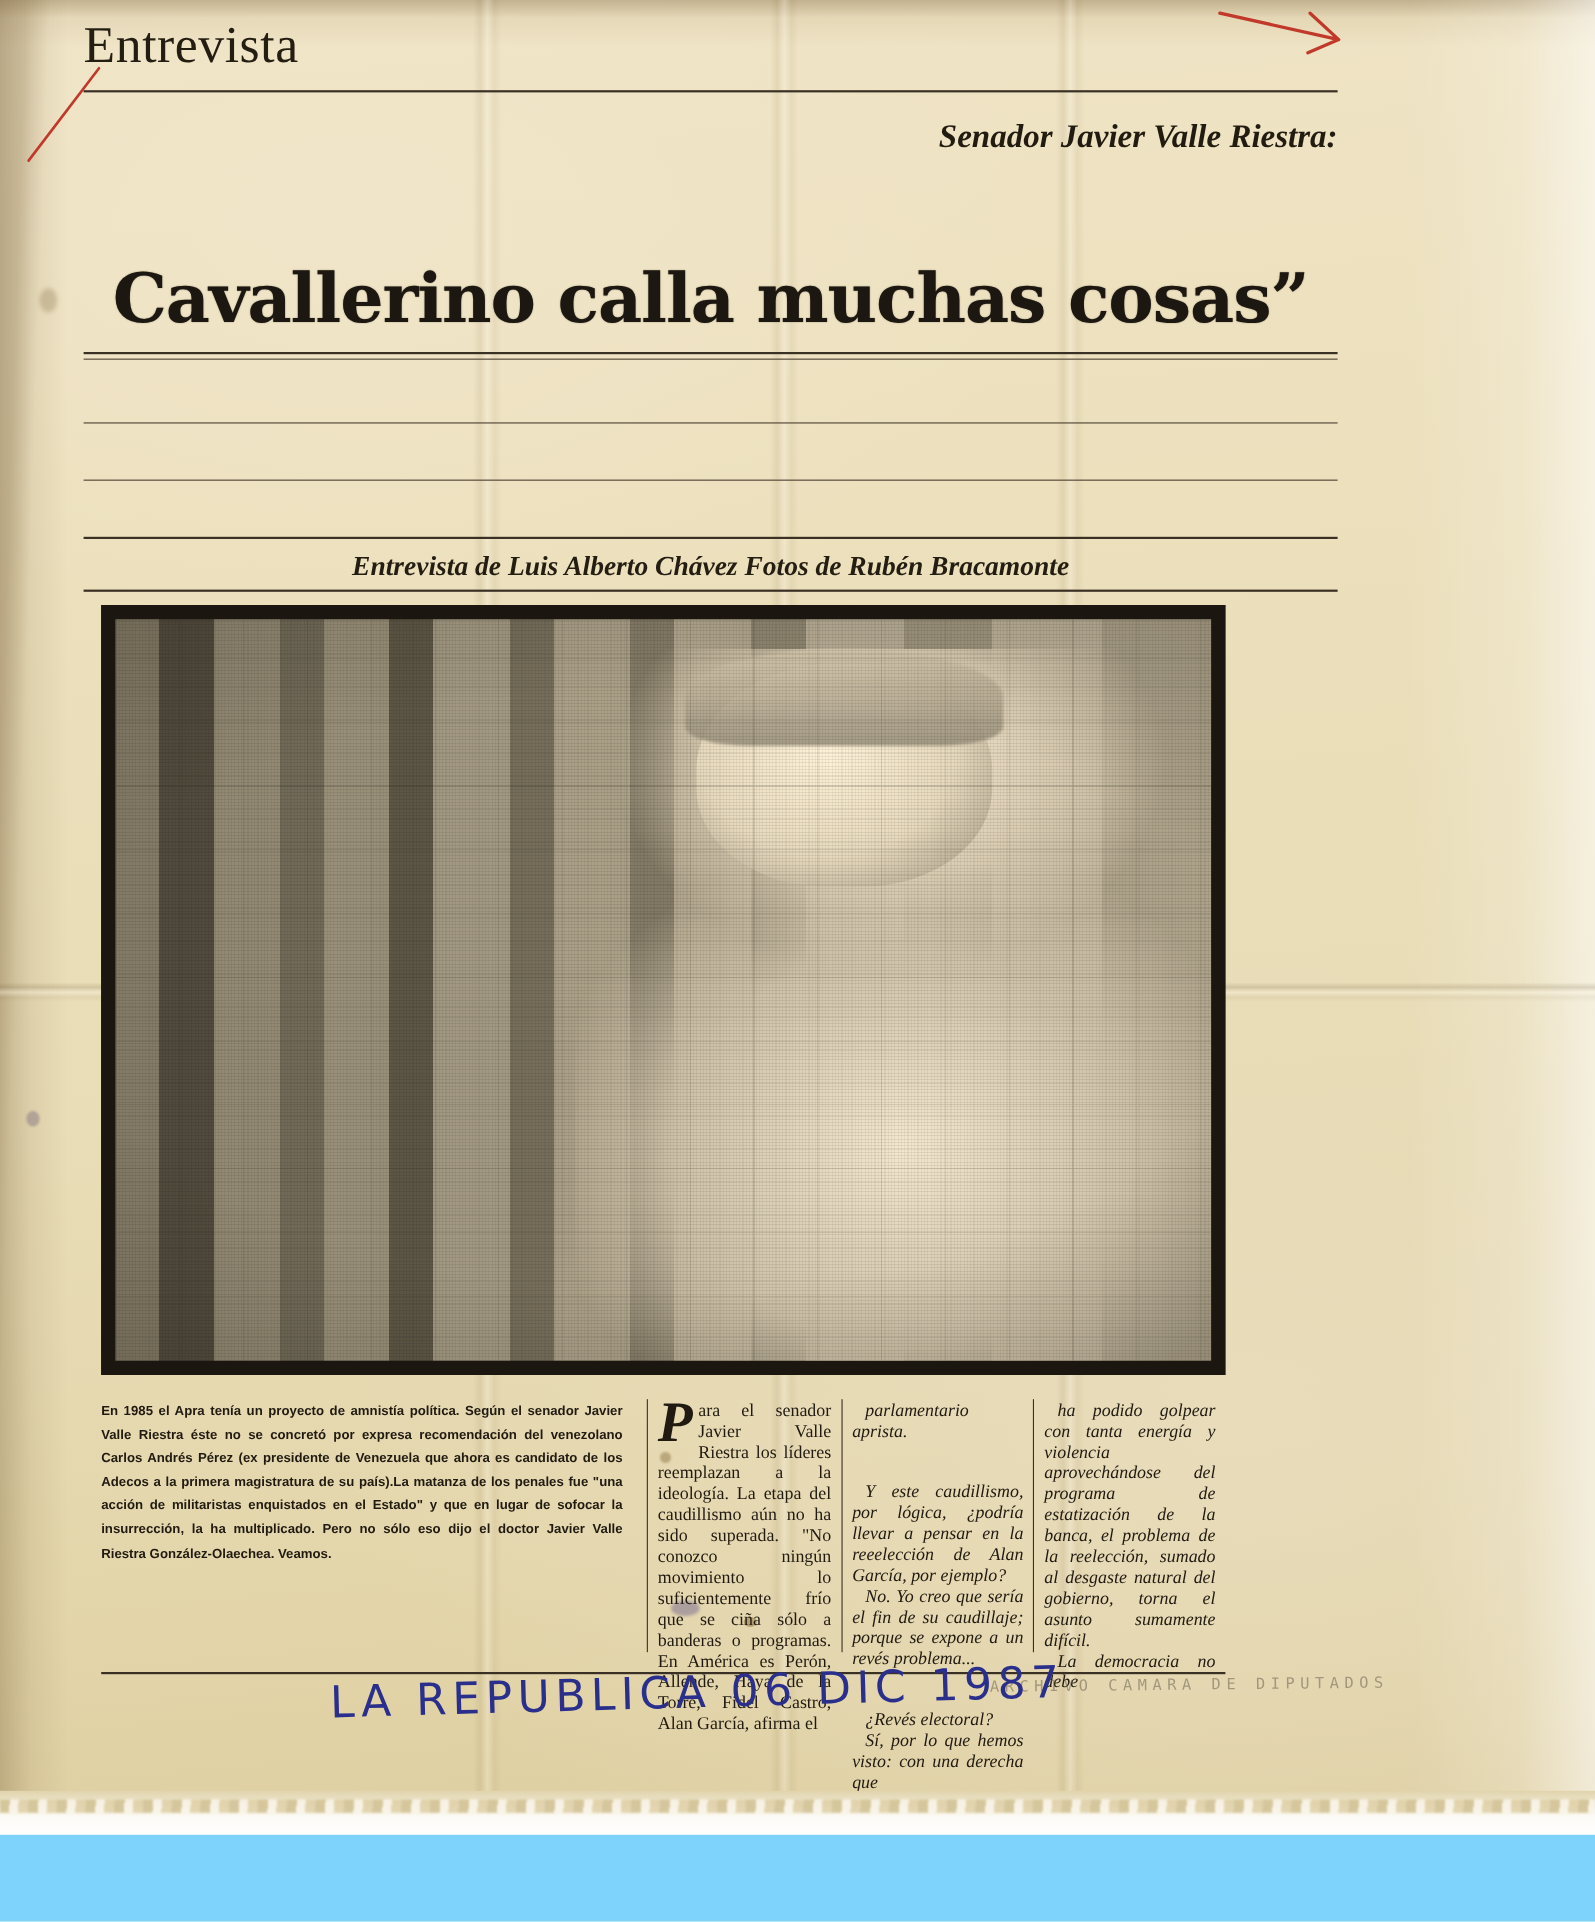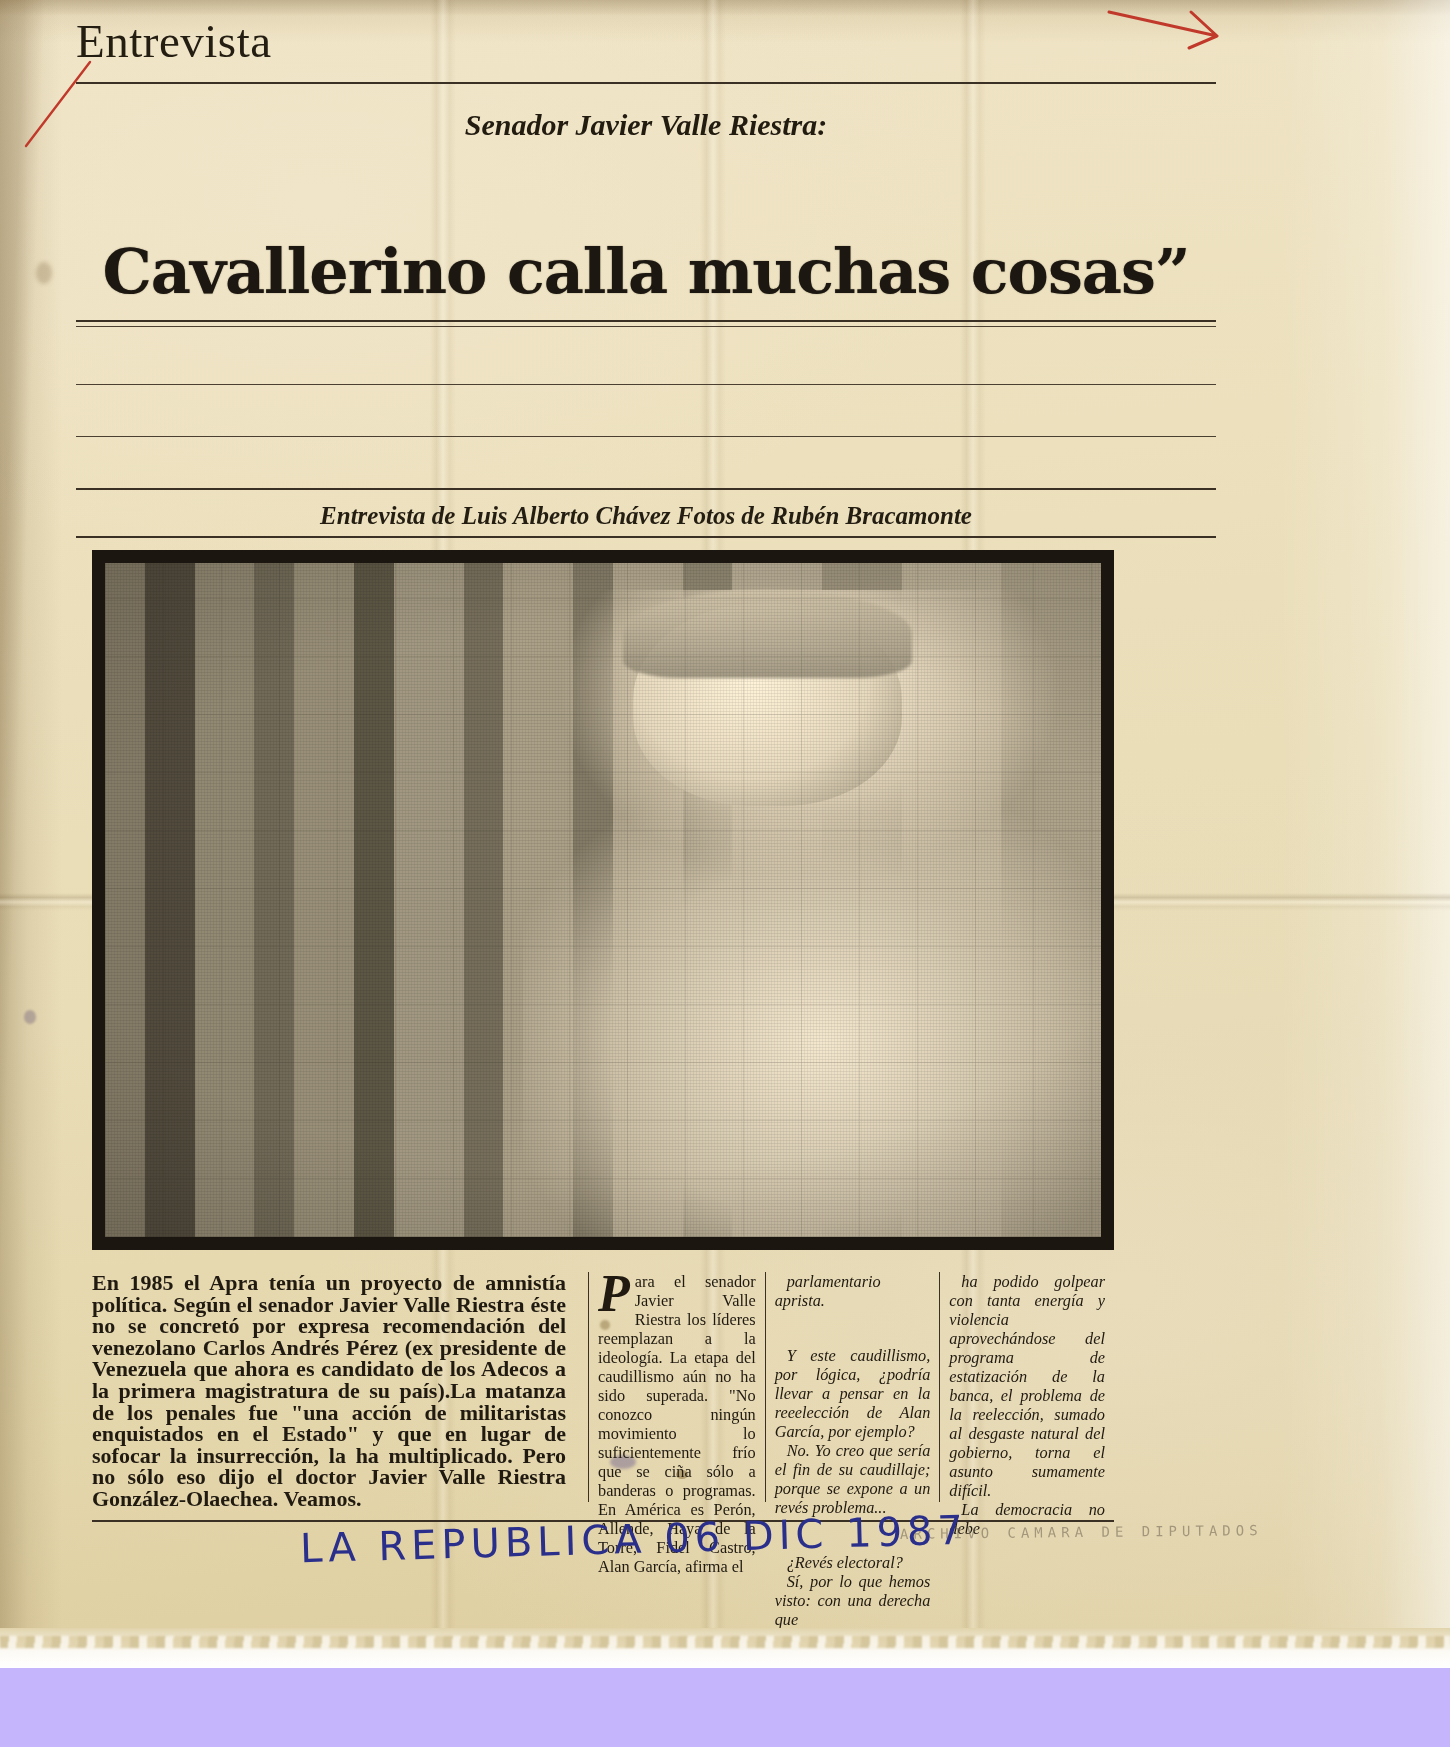--- a/index.html
+++ b/index.html
@@ -1,18 +1,18 @@
 <!DOCTYPE html>
 <html><head>
 <meta charset="utf-8">
 <style>
   html,body{margin:0;padding:0;background:#ffffff;}
   body{width:1450px;height:1747px;overflow:hidden;font-family:"Liberation Serif",serif;}
 
-  #scan{position:relative;width:1450px;height:1747px;background:#c4b5fd;}
+  #scan{position:relative;width:1450px;height:1747px;background:#7dd3fc;}
 
   
   .paper{
     position:absolute;left:0;top:0;width:1450px;height:1650px;
     background:
       linear-gradient(92deg,rgba(120,95,55,.18) 0 1.6%,rgba(0,0,0,0) 3%),
       linear-gradient(180deg,rgba(150,120,70,.13) 0 .7%,rgba(0,0,0,0) 2.6%),
       radial-gradient(ellipse 900px 520px at 22% 12%, #f0e5c8 0%, rgba(240,229,200,0) 72%),
       radial-gradient(ellipse 1100px 700px at 78% 78%, #e8dcbb 0%, rgba(232,220,187,0) 75%),
       linear-gradient(175deg,#efe4c6 0%,#ece0bd 30%,#e9ddb7 58%,#e4d6ab 82%,#ddcd9f 100%);
@@ -50,21 +50,21 @@
 
   .kicker{
     position:absolute;left:14px;top:14px;font-size:47px;letter-spacing:.5px;
     font-family:"Liberation Serif",serif;color:#241d12;font-weight:400;
   }
   .rule{position:absolute;background:#3a3024;}
   .rule.thin{height:2px;}
   .rule.hair{height:1px;background:#4a3f30;}
 
   .deck{
-    position:absolute;width:1140px;text-align:center;font-style:italic;font-weight:700;
+    position:absolute;width:1140px;text-align:right;font-style:italic;font-weight:700;
     font-family:"Liberation Serif",serif;color:#221b10;
   }
   .headline{
     position:absolute;width:1140px;text-align:center;
     font-family:"DejaVu Serif",serif;font-weight:700;color:#1c1710;
     letter-spacing:-1px;line-height:1.02;
     text-shadow:0 0 1.2px rgba(30,22,10,.55);
   }
   .blist{position:absolute;left:200px;}
   .bitem{display:flex;align-items:center;height:66px;}
@@ -101,22 +101,22 @@
   .ph-grain{position:absolute;left:0;top:0;width:100%;height:100%;opacity:.30;
     background-image:repeating-linear-gradient(0deg,rgba(0,0,0,.25) 0 1px,rgba(0,0,0,0) 1px 3px),
                      repeating-linear-gradient(90deg,rgba(0,0,0,.18) 0 1px,rgba(0,0,0,0) 1px 3px);}
   .ph-mesh{position:absolute;left:0;top:0;width:100%;height:100%;opacity:.22;
     background-image:repeating-linear-gradient(0deg,rgba(40,34,22,.55) 0 1px,rgba(0,0,0,0) 1px 58px),
                      repeating-linear-gradient(90deg,rgba(40,34,22,.55) 0 1px,rgba(0,0,0,0) 1px 58px);}
 
   
   .body{position:absolute;left:92px;top:1272px;width:1022px;height:230px;display:flex;}
   .col{box-sizing:border-box;color:#201a11;}
-  .col.lead{width:497px;padding-right:22px;font-size:22px;line-height:21.6px;font-weight:700;
-    text-align:justify;font-family:Liberation Serif, serif;}
+  .col.lead{width:497px;padding-right:22px;font-size:12px;line-height:21.6px;font-weight:700;
+    text-align:justify;font-family:Liberation Sans, sans-serif;}
   .col.c2,.col.c3,.col.c4{width:175px;padding:0 9px;font-size:16.3px;line-height:19px;text-align:justify;
     font-family:"Liberation Serif",serif;border-left:1.5px solid #3a3024;}
   .col.c2{width:177px;}
   .dropcap{float:left;font-size:52px;line-height:38px;font-weight:700;font-style:italic;
     padding:3px 5px 0 0;font-family:"Liberation Serif",serif;}
   .q{font-style:italic;display:block;text-indent:12px;margin-top:36px;}
   .a{display:block;text-indent:12px;font-style:italic;}
 
   .bottom-rule{position:absolute;left:92px;top:1520px;width:1022px;height:2px;background:#3a3024;}
 

